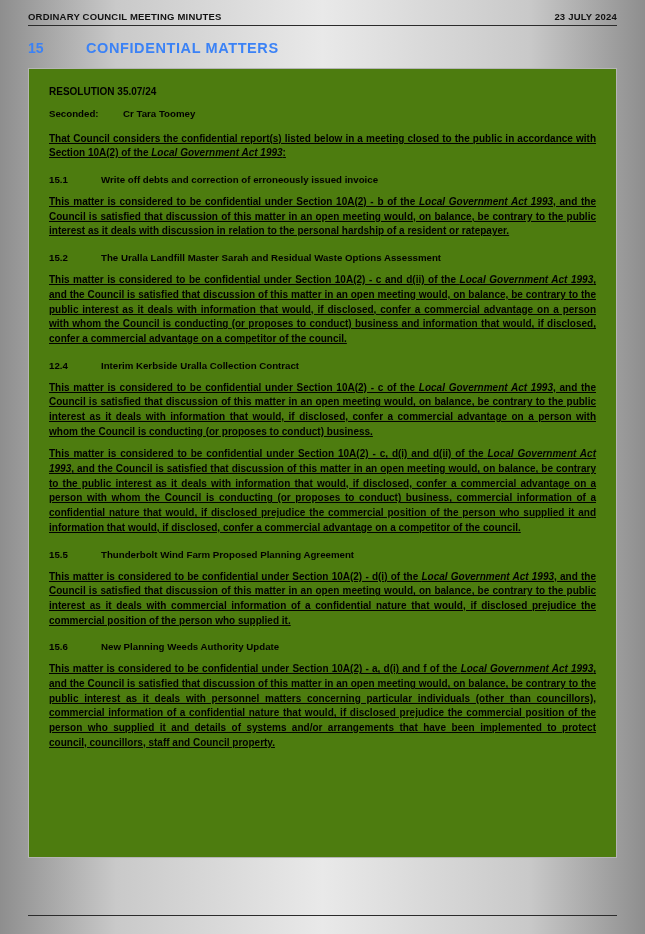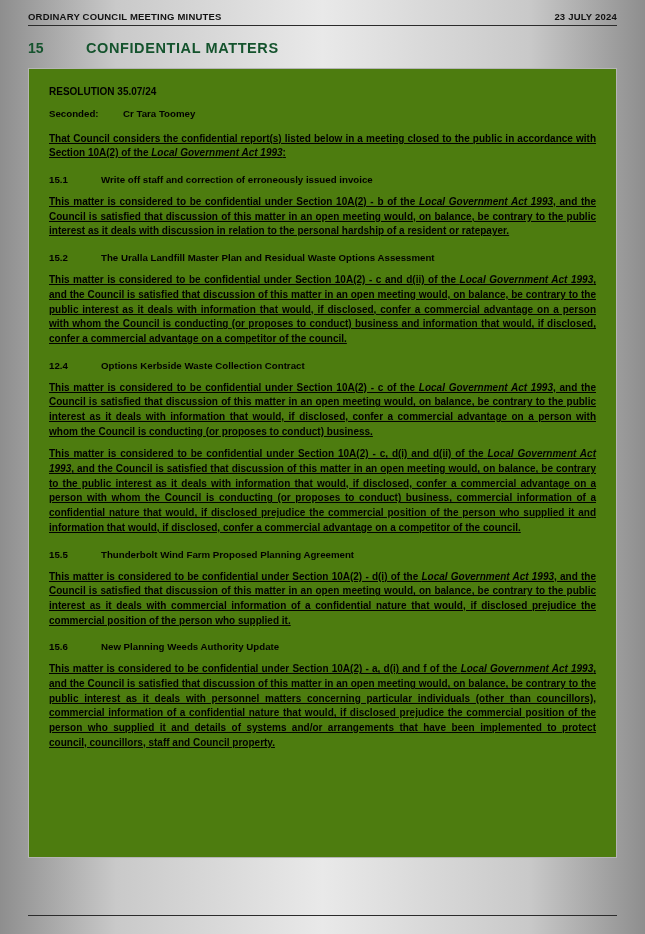--- a/index.html
+++ b/index.html
@@ -39,21 +39,21 @@
     text-transform: uppercase;
   }
   .header-right {
     text-transform: uppercase;
   }
   .title-row {
     display: flex;
     align-items: flex-start;
     margin-top: 14px;
     margin-bottom: 12px;
-    color: #14532d;
+    color: #3b82f6;
   }
   .title-num {
     font-size: 14px;
     font-weight: bold;
     width: 58px;
     flex: none;
   }
   .title-text {
     font-size: 14.5px;
     font-weight: bold;
@@ -151,33 +151,33 @@
 
     <div class="moved-row">
       <div class="moved-label">Seconded:</div>
       <div>Cr Tara Toomey</div>
     </div>
 
     <p class="para first">That Council considers the confidential report(s) listed below in a meeting closed to the public in accordance with Section 10A(2) of the <em>Local Government Act 1993</em>:</p>
 
     <div class="item-head">
       <div class="item-num">15.1</div>
-      <div class="item-label">Write off staff and correction of erroneously issued invoice</div>
+      <div class="item-label">Write off debts and correction of erroneously issued invoice</div>
     </div>
     <p class="para">This matter is considered to be confidential under Section 10A(2) - b of the <em>Local Government Act 1993</em>, and the Council is satisfied that discussion of this matter in an open meeting would, on balance, be contrary to the public interest as it deals with discussion in relation to the personal hardship of a resident or ratepayer.</p>
 
     <div class="item-head">
       <div class="item-num">15.2</div>
-      <div class="item-label">The Uralla Landfill Master Plan and Residual Waste Options Assessment</div>
+      <div class="item-label">The Uralla Landfill Master Sarah and Residual Waste Options Assessment</div>
     </div>
     <p class="para">This matter is considered to be confidential under Section 10A(2) - c and d(ii) of the <em>Local Government Act 1993</em>, and the Council is satisfied that discussion of this matter in an open meeting would, on balance, be contrary to the public interest as it deals with information that would, if disclosed, confer a commercial advantage on a person with whom the Council is conducting (or proposes to conduct) business and information that would, if disclosed, confer a commercial advantage on a competitor of the council.</p>
 
     <div class="item-head">
       <div class="item-num">12.4</div>
-      <div class="item-label">Options Kerbside Waste Collection Contract</div>
+      <div class="item-label">Interim Kerbside Uralla Collection Contract</div>
     </div>
     <p class="para">This matter is considered to be confidential under Section 10A(2) - c of the <em>Local Government Act 1993</em>, and the Council is satisfied that discussion of this matter in an open meeting would, on balance, be contrary to the public interest as it deals with information that would, if disclosed, confer a commercial advantage on a person with whom the Council is conducting (or proposes to conduct) business.</p>
 
     <p class="para">This matter is considered to be confidential under Section 10A(2) - c, d(i) and d(ii) of the <em>Local Government Act 1993</em>, and the Council is satisfied that discussion of this matter in an open meeting would, on balance, be contrary to the public interest as it deals with information that would, if disclosed, confer a commercial advantage on a person with whom the Council is conducting (or proposes to conduct) business, commercial information of a confidential nature that would, if disclosed prejudice the commercial position of the person who supplied it and information that would, if disclosed, confer a commercial advantage on a competitor of the council.</p>
 
     <div class="item-head">
       <div class="item-num">15.5</div>
       <div class="item-label">Thunderbolt Wind Farm Proposed Planning Agreement</div>
     </div>
     <p class="para">This matter is considered to be confidential under Section 10A(2) - d(i) of the <em>Local Government Act 1993</em>, and the Council is satisfied that discussion of this matter in an open meeting would, on balance, be contrary to the public interest as it deals with commercial information of a confidential nature that would, if disclosed prejudice the commercial position of the person who supplied it.</p>

